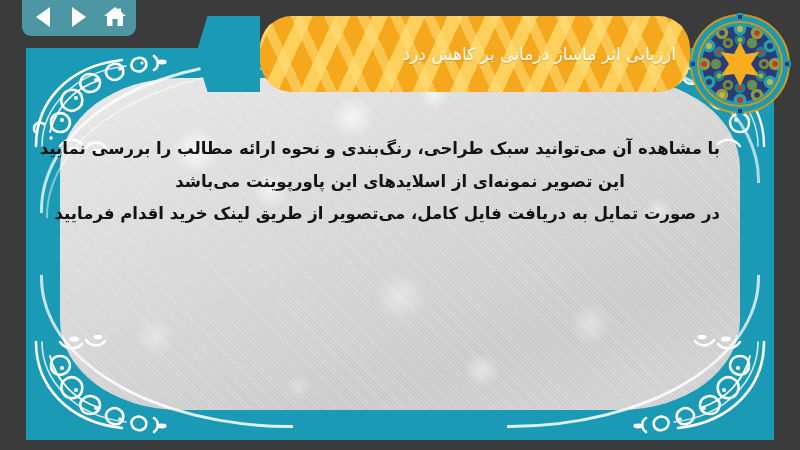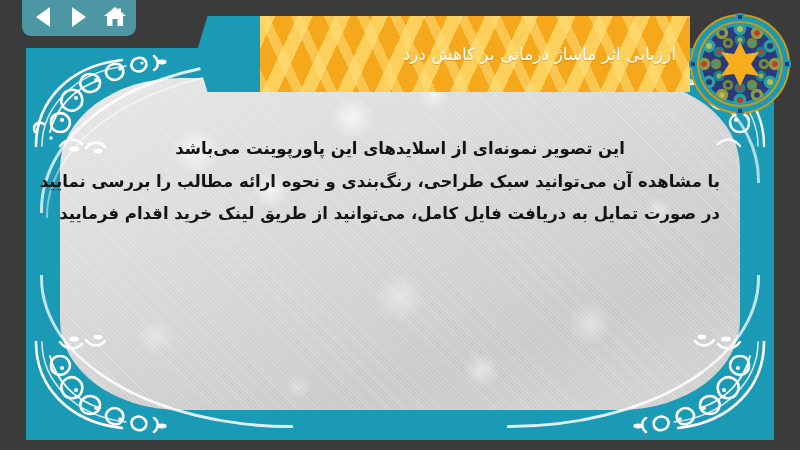--- a/index.html
+++ b/index.html
@@ -77,21 +77,21 @@
   
   #title-banner-wrap{position:absolute;left:196px;top:16px;height:76px;z-index:35;display:flex;align-items:stretch;}
   #banner-arrow{
     width:64px;background:#1b9ab5;
     clip-path:polygon(100% 0,100% 100%,18% 100%,0 50%,18% 0);
   }
   #title-banner{
     width:430px;position:relative;overflow:hidden;
     background:#f5a81c;
     display:flex;flex-direction:column;justify-content:center;
-    padding:0 14px 0 10px;box-sizing:border-box;
+    padding:0 14px 0 10px;box-sizing:border-box;border-radius:32px;
   }
   #title-banner::before{
     content:"";position:absolute;inset:0;
     background:repeating-linear-gradient(115deg,
        rgba(255,214,102,.85) 0 14px,
        rgba(245,168,28,0) 14px 34px);
   }
   #title-banner::after{
     content:"";position:absolute;inset:0;
     background:repeating-linear-gradient(65deg,
@@ -237,23 +237,23 @@
         <circle cx="46" cy="48" r="2"></circle>
       <circle cx="66" cy="30" r="1.9"></circle>
         <circle cx="90" cy="19" r="1.8"></circle>
       <ellipse cx="44" cy="99" rx="5" ry="2.6"></ellipse>
         <ellipse cx="68" cy="101" rx="4.4" ry="2.3"></ellipse>
       <ellipse cx="132" cy="12" rx="4.6" ry="2.4"></ellipse>
     </g>
   </svg>
 
   <div id="body-text">
+    <p>با مشاهده آن می‌توانید سبک طراحی، رنگ‌بندی و نحوه ارائه مطالب را بررسی نمایید</p>
     <p>این تصویر نمونه‌ای از اسلایدهای این پاورپوینت می‌باشد</p>
-    <p>با مشاهده آن می‌توانید سبک طراحی، رنگ‌بندی و نحوه ارائه مطالب را بررسی نمایید</p>
-    <p>در صورت تمایل به دریافت فایل کامل، می‌توانید از طریق لینک خرید اقدام فرمایید</p>
+    <p>در صورت تمایل به دریافت فایل کامل، می‌تصویر از طریق لینک خرید اقدام فرمایید</p>
   </div>
 </div>
 
 <div id="title-banner-wrap">
   <div id="banner-arrow"></div>
   <div id="title-banner">
     <div class="title-line">ارزیابی اثر ماساژ درمانی بر کاهش درد</div>
   </div>
 </div>
 

